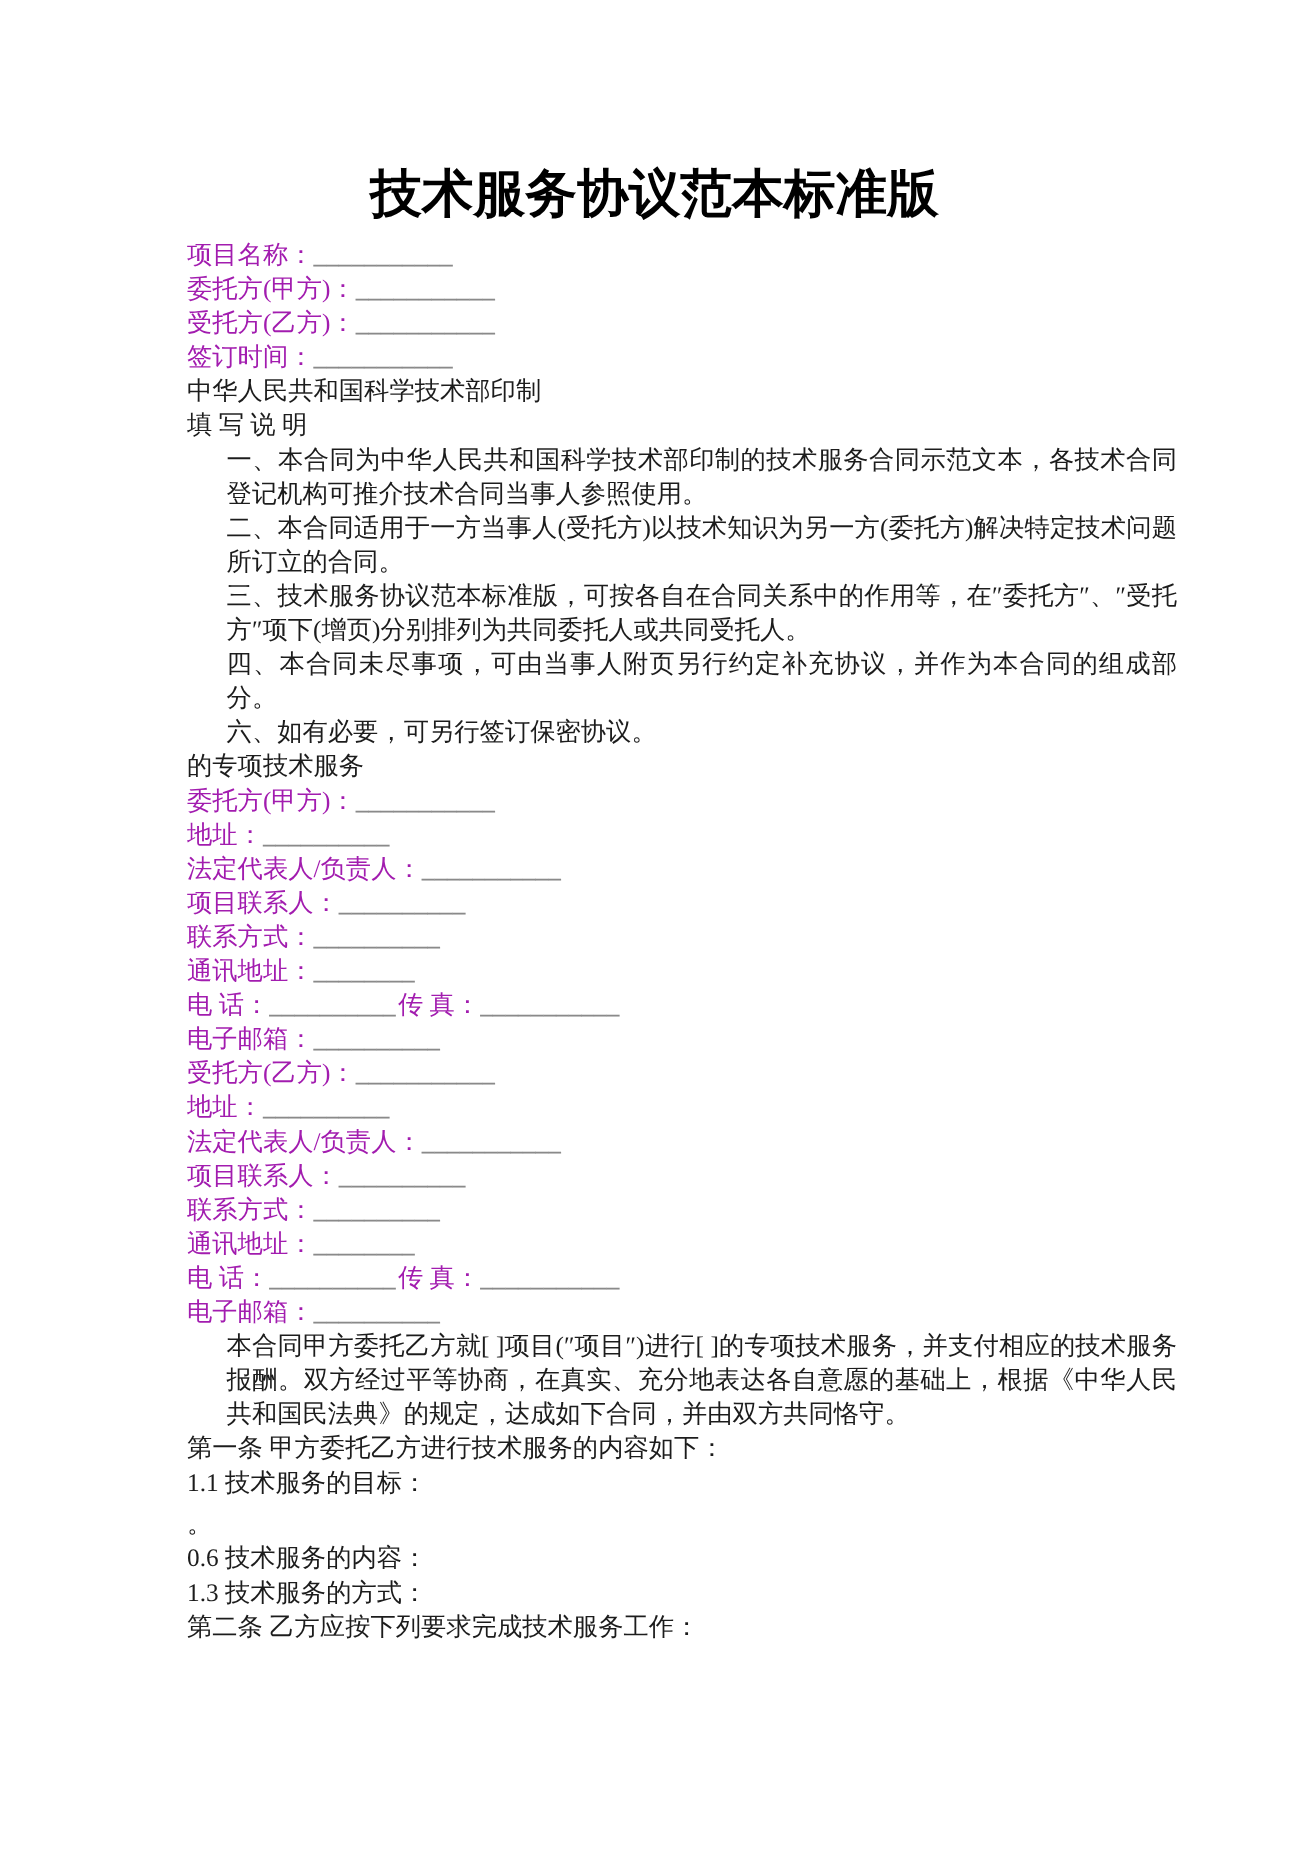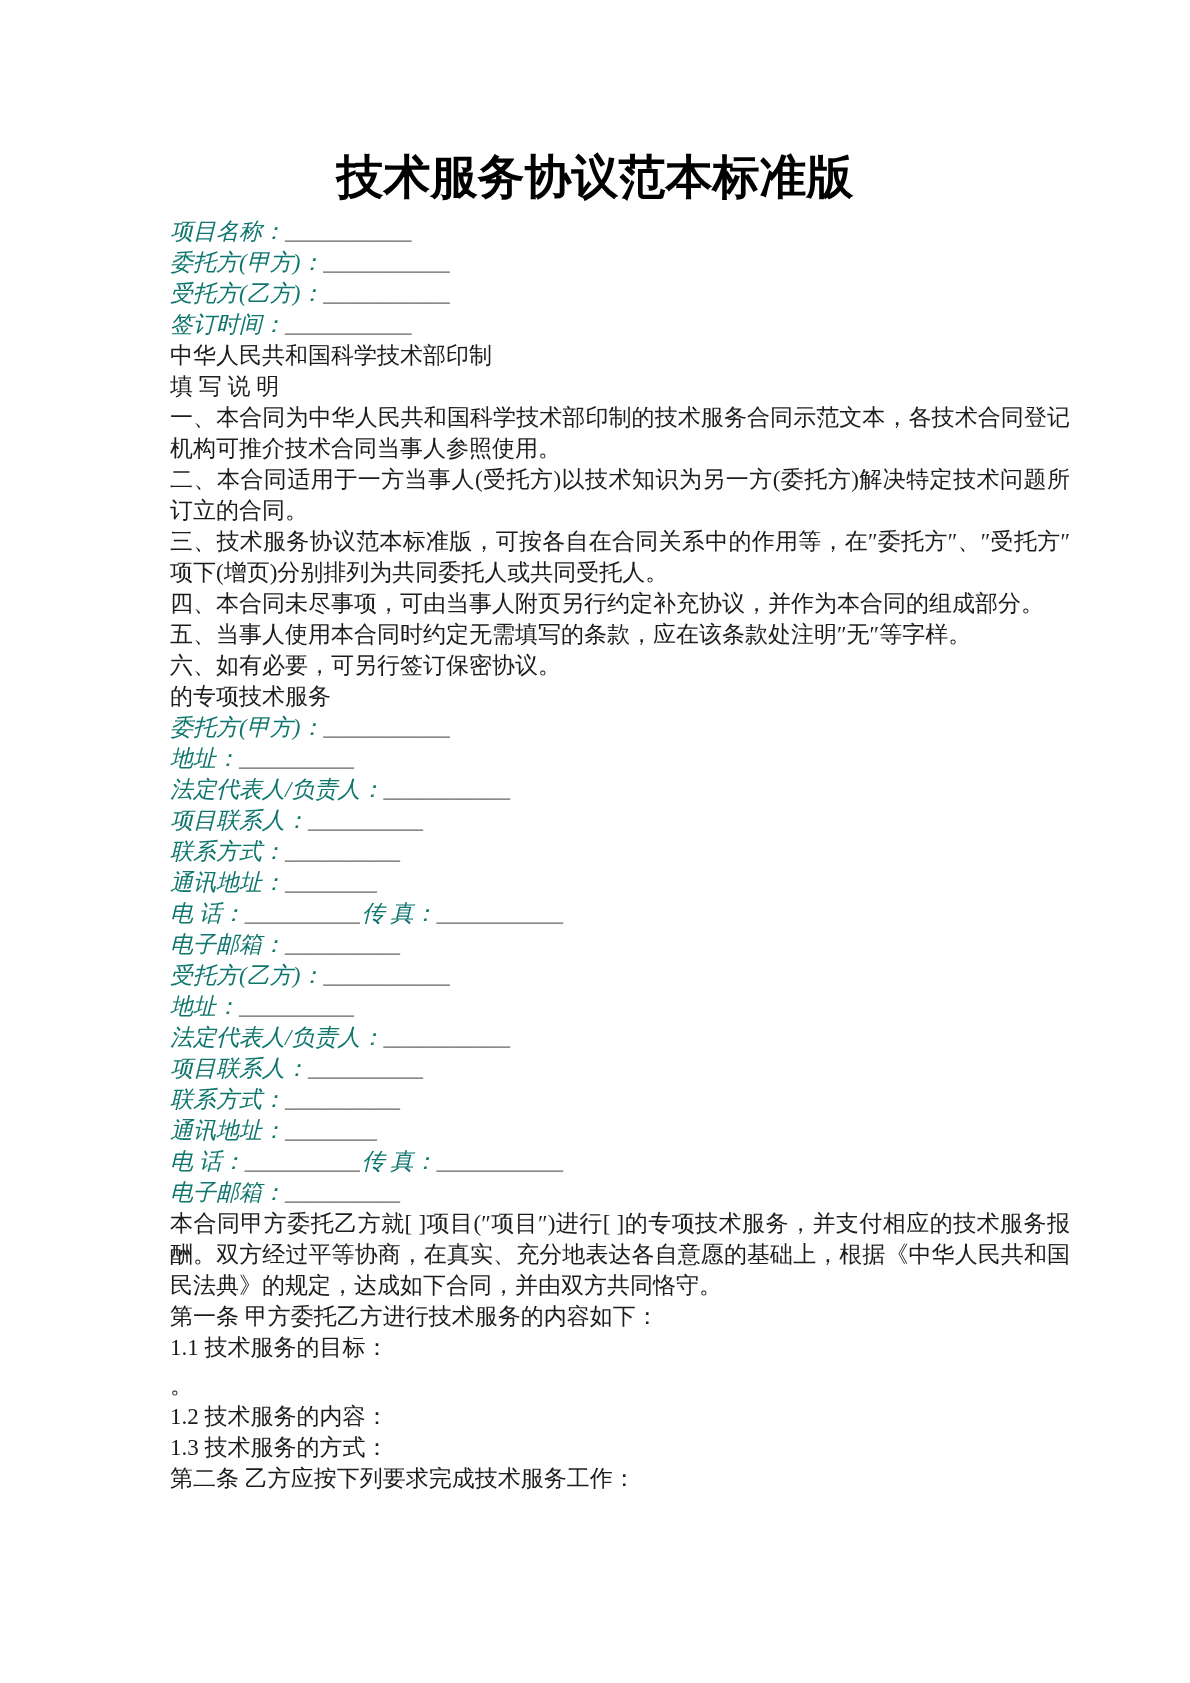--- a/index.html
+++ b/index.html
@@ -27,27 +27,28 @@
     white-space: nowrap;
   }
   .ln, .para {
     margin: 0;
     font-size: 23px;
     line-height: 31px;
   }
   .para {
     text-align: justify;
     text-justify: inter-ideograph;
+    margin-left: 36px;
   }
   .blank {
     color: #8a8a8a;
     letter-spacing: 0;
     font-weight: bold;
   }
-  .lbl { color: #0f766e; font-style: italic; }
+  .lbl { color: #a21caf; }
   .lbl2 { margin-left: 2px; }
   .period-line { margin-top: 7px; }
 </style>
 </head>
 <body>
 
 <div class="page">
 
   <div class="doc-title">技术服务协议范本标准版</div>
 
@@ -56,21 +57,20 @@
   <p class="ln"><span class="lbl">受托方(乙方)：</span><span class="blank">___________</span></p>
   <p class="ln"><span class="lbl">签订时间：</span><span class="blank">___________</span></p>
 
   <p class="ln">中华人民共和国科学技术部印制</p>
   <p class="ln">填 写 说 明</p>
 
   <p class="para">一、本合同为中华人民共和国科学技术部印制的技术服务合同示范文本，各技术合同登记机构可推介技术合同当事人参照使用。</p>
   <p class="para">二、本合同适用于一方当事人(受托方)以技术知识为另一方(委托方)解决特定技术问题所订立的合同。</p>
   <p class="para">三、技术服务协议范本标准版，可按各自在合同关系中的作用等，在″委托方″、″受托方″项下(增页)分别排列为共同委托人或共同受托人。</p>
   <p class="para">四、本合同未尽事项，可由当事人附页另行约定补充协议，并作为本合同的组成部分。</p>
-  <p class="para">五、当事人使用本合同时约定无需填写的条款，应在该条款处注明″无″等字样。</p>
   <p class="para">六、如有必要，可另行签订保密协议。</p>
 
   <p class="ln">的专项技术服务</p>
 
   <p class="ln"><span class="lbl">委托方(甲方)：</span><span class="blank">___________</span></p>
   <p class="ln"><span class="lbl">地址：</span><span class="blank">__________</span></p>
   <p class="ln"><span class="lbl">法定代表人/负责人：</span><span class="blank">___________</span></p>
   <p class="ln"><span class="lbl">项目联系人：</span><span class="blank">__________</span></p>
   <p class="ln"><span class="lbl">联系方式：</span><span class="blank">__________</span></p>
   <p class="ln"><span class="lbl">通讯地址：</span><span class="blank">________</span></p>
@@ -84,17 +84,17 @@
   <p class="ln"><span class="lbl">联系方式：</span><span class="blank">__________</span></p>
   <p class="ln"><span class="lbl">通讯地址：</span><span class="blank">________</span></p>
   <p class="ln"><span class="lbl">电 话：</span><span class="blank">__________</span><span class="lbl lbl2">传 真：</span><span class="blank">___________</span></p>
   <p class="ln"><span class="lbl">电子邮箱：</span><span class="blank">__________</span></p>
 
   <p class="para">本合同甲方委托乙方就[ ]项目(″项目″)进行[ ]的专项技术服务，并支付相应的技术服务报酬。双方经过平等协商，在真实、充分地表达各自意愿的基础上，根据《中华人民共和国民法典》的规定，达成如下合同，并由双方共同恪守。</p>
 
   <p class="ln">第一条 甲方委托乙方进行技术服务的内容如下：</p>
   <p class="ln">1.1 技术服务的目标：</p>
   <p class="ln period-line">。</p>
-  <p class="ln">1.2 技术服务的内容：</p>
+  <p class="ln">0.6 技术服务的内容：</p>
   <p class="ln">1.3 技术服务的方式：</p>
   <p class="ln">第二条 乙方应按下列要求完成技术服务工作：</p>
 
 </div>
 
 </body></html>

